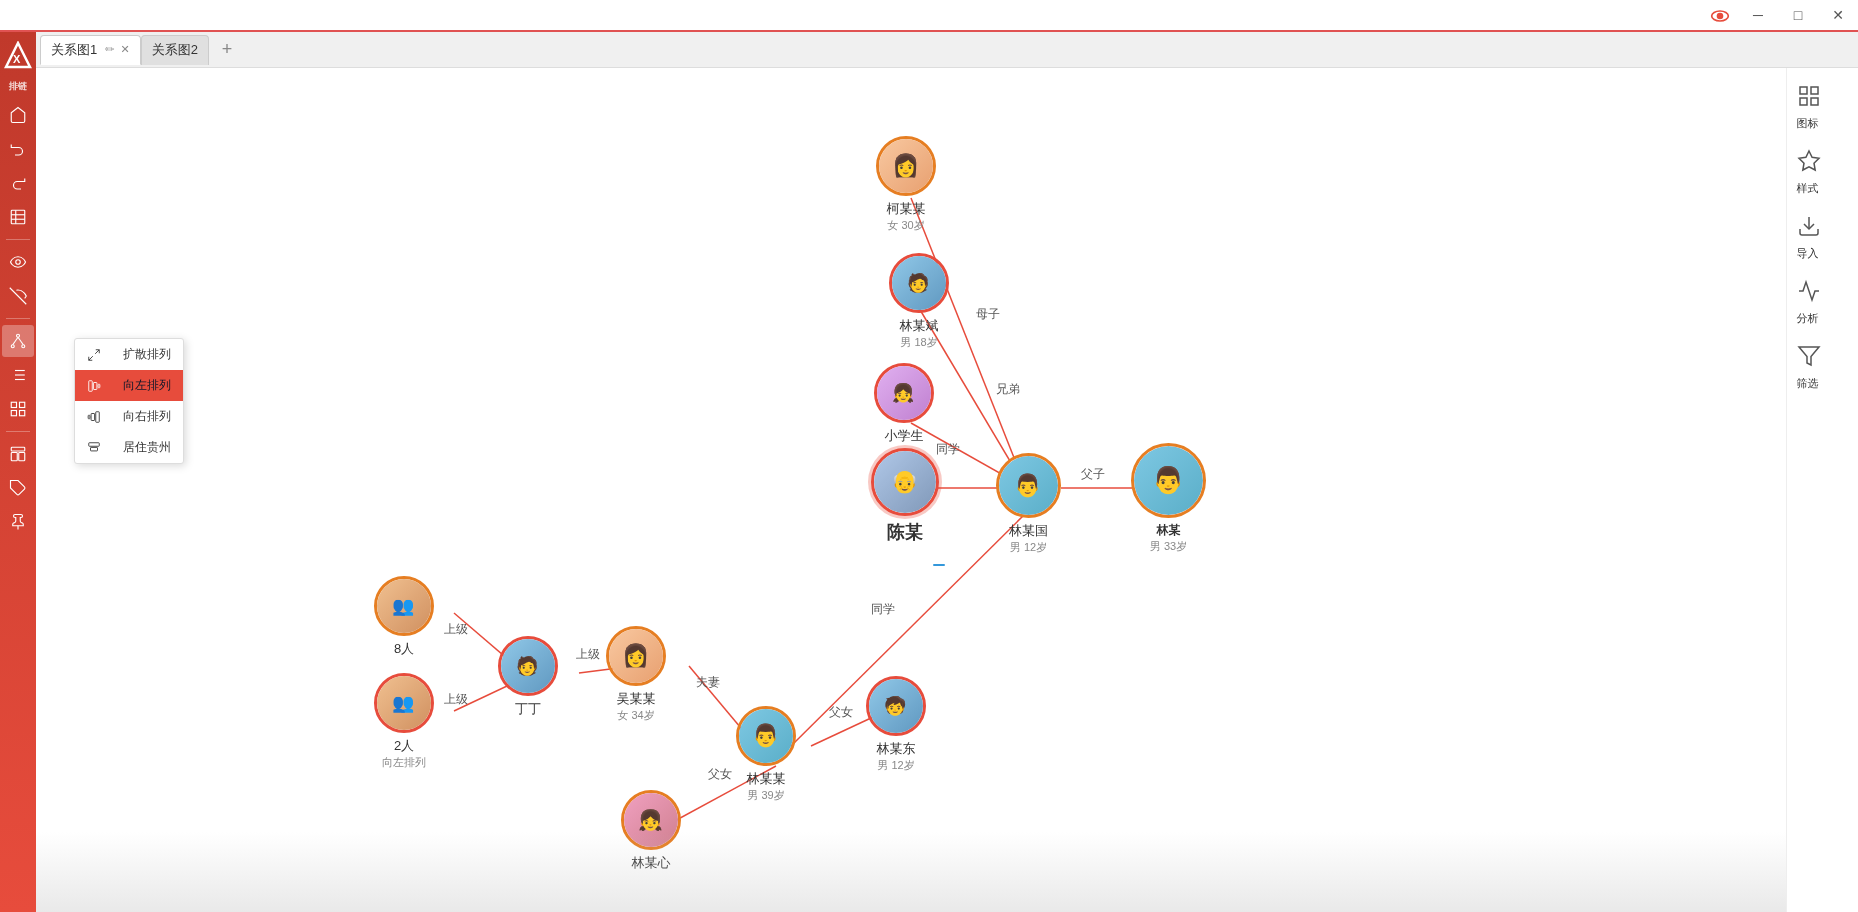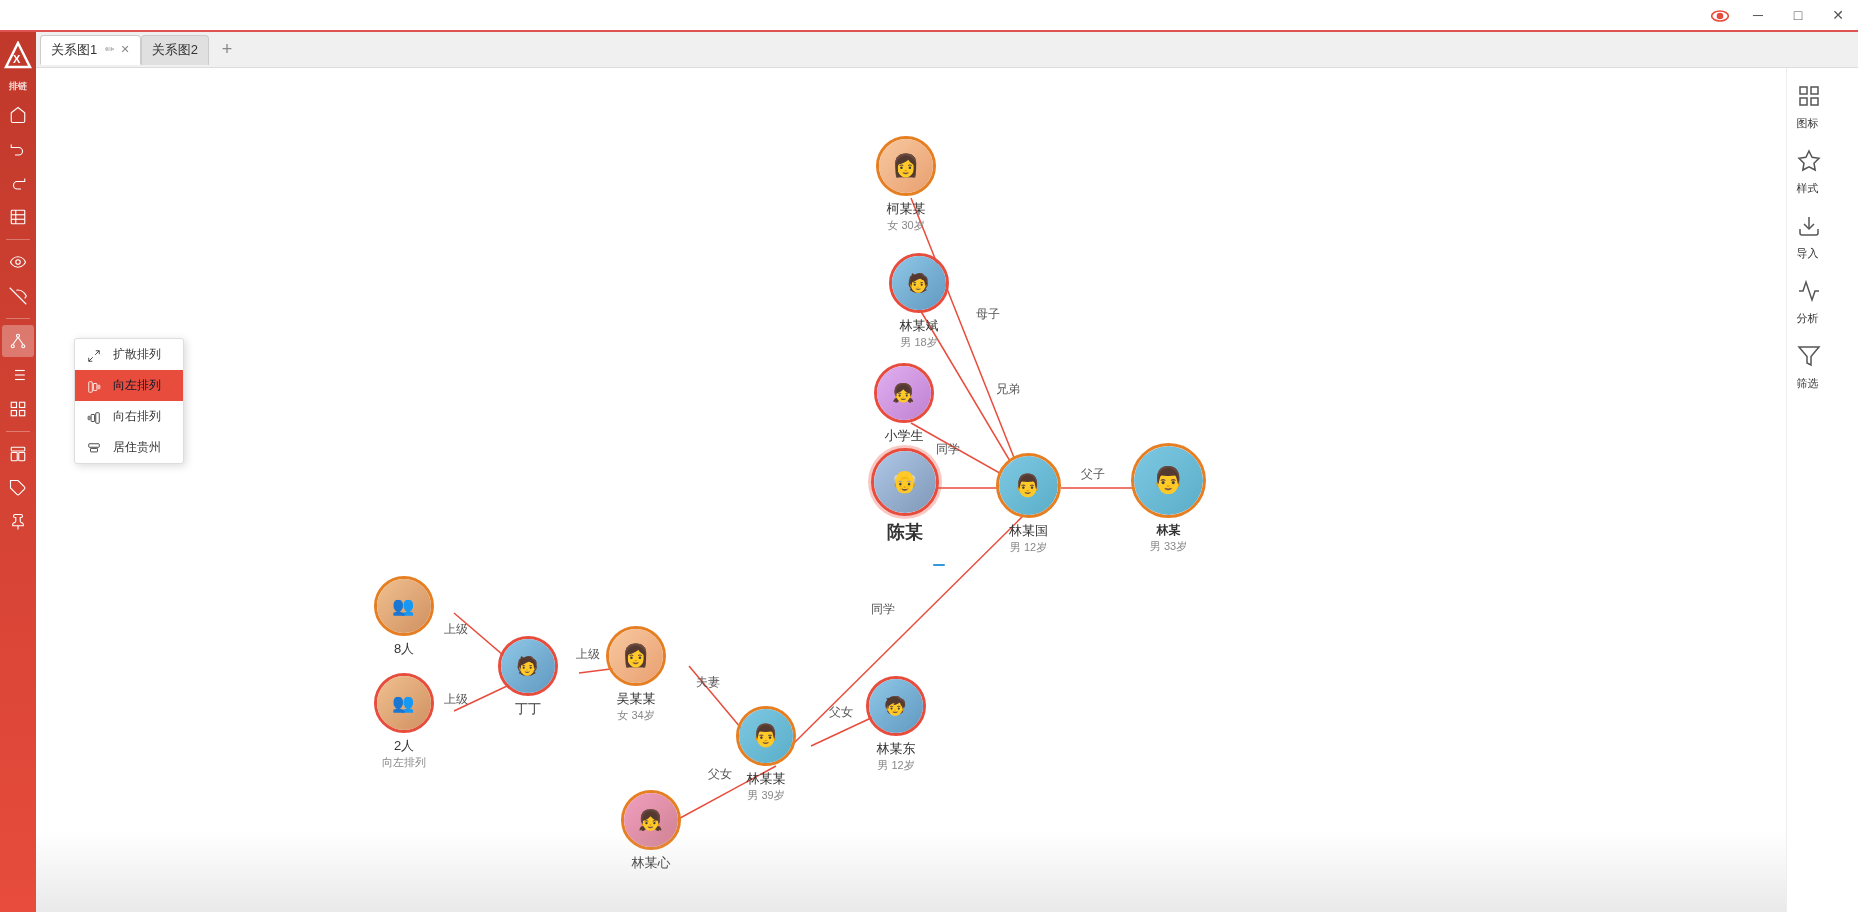--- a/index.html
+++ b/index.html
@@ -68,21 +68,21 @@
 
     
     .context-menu {
       position: absolute; left: 38px; top: 270px;
       background: #fff; border: 1px solid #ddd;
       box-shadow: 2px 2px 8px rgba(0,0,0,0.15);
       border-radius: 3px; min-width: 110px; z-index: 100;
     }
     .context-menu-item {
       padding: 7px 12px; font-size: 12px; color: #333; cursor: pointer;
-      display: flex; align-items: flex-end; gap: 12px;
+      display: flex; align-items: center; gap: 22px;
     }
     .context-menu-item.highlighted { background: #e74c3c; color: #0f172a; }
 
     
     .right-panel {
       position: absolute; right: 0; top: 68px; width: 72px; height: 844px;
       background: #fff; border-left: 1px solid #eee;
       display: flex; flex-direction: column; align-items: center; padding-top: 8px; gap: 2px;
     }
     .right-panel-item {

